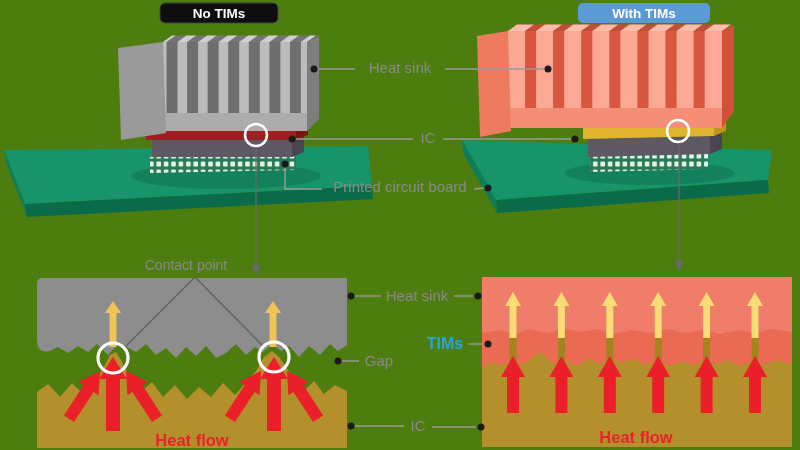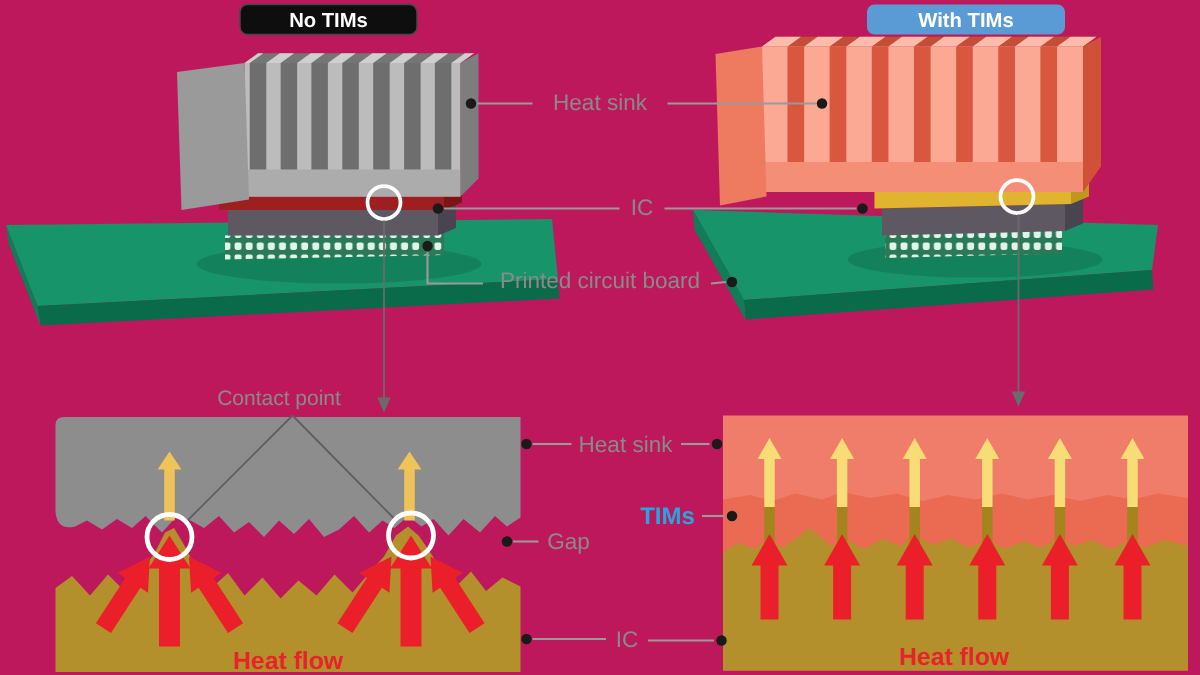--- a/index.html
+++ b/index.html
@@ -1,16 +1,16 @@
 <!DOCTYPE html>
 <html><head>
 <meta charset="utf-8">
 <style>
   html,body{margin:0;padding:0;background:#ffffff;}
-  .stage{position:relative;width:800px;height:450px;background:#be185d;overflow:hidden;}
+  .stage{position:relative;width:800px;height:450px;background:#4d7c0f;overflow:hidden;}
   svg{position:absolute;left:0;top:0;display:block;}
   text{font-family:"Liberation Sans",sans-serif;}
   .lbl{font-size:15px;fill:#8a8a8a;}
   .lbl-sm{font-size:14px;fill:#8a8a8a;}
   .badge-txt{font-size:13.5px;font-weight:bold;fill:#ffffff;}
   .tims-txt{font-size:16px;font-weight:bold;}
   .hf-txt{font-size:16.5px;font-weight:bold;}
   .ann{stroke:#9a9a9a;stroke-width:1.4;fill:none;}
   .ann-dark{stroke:#6b6b6b;stroke-width:1.2;fill:none;}
   .dot{fill:#1a1a1a;}

